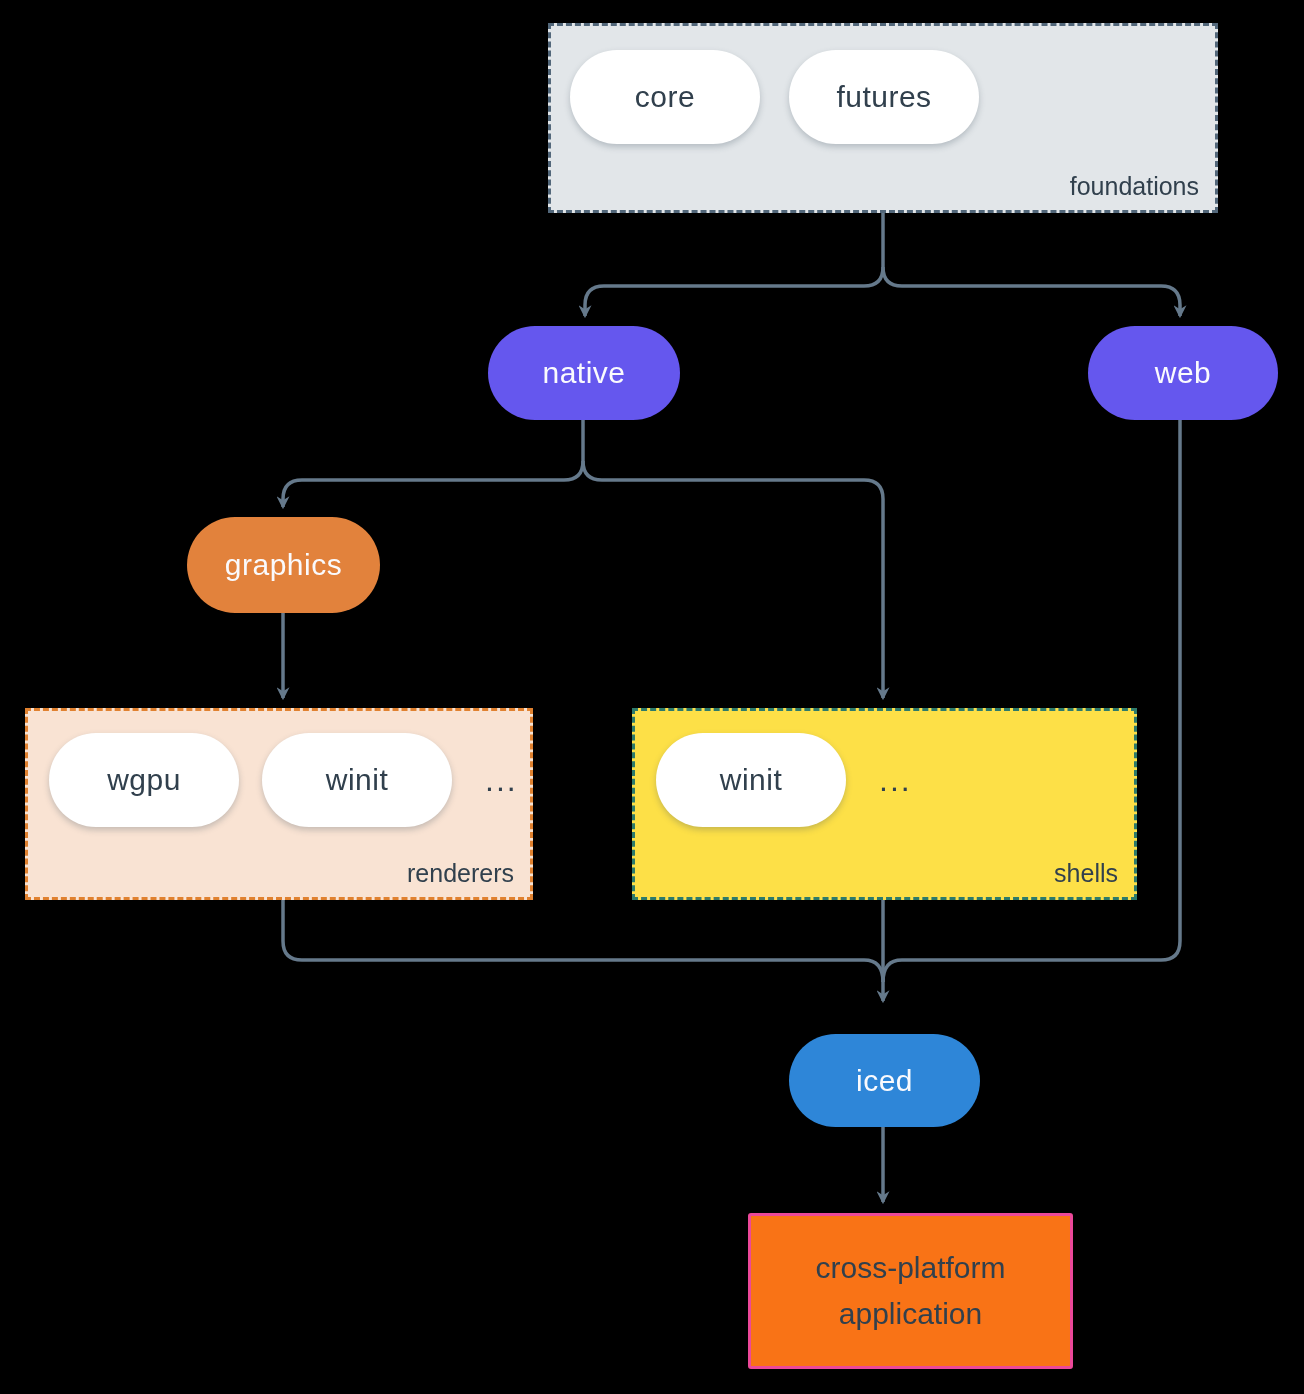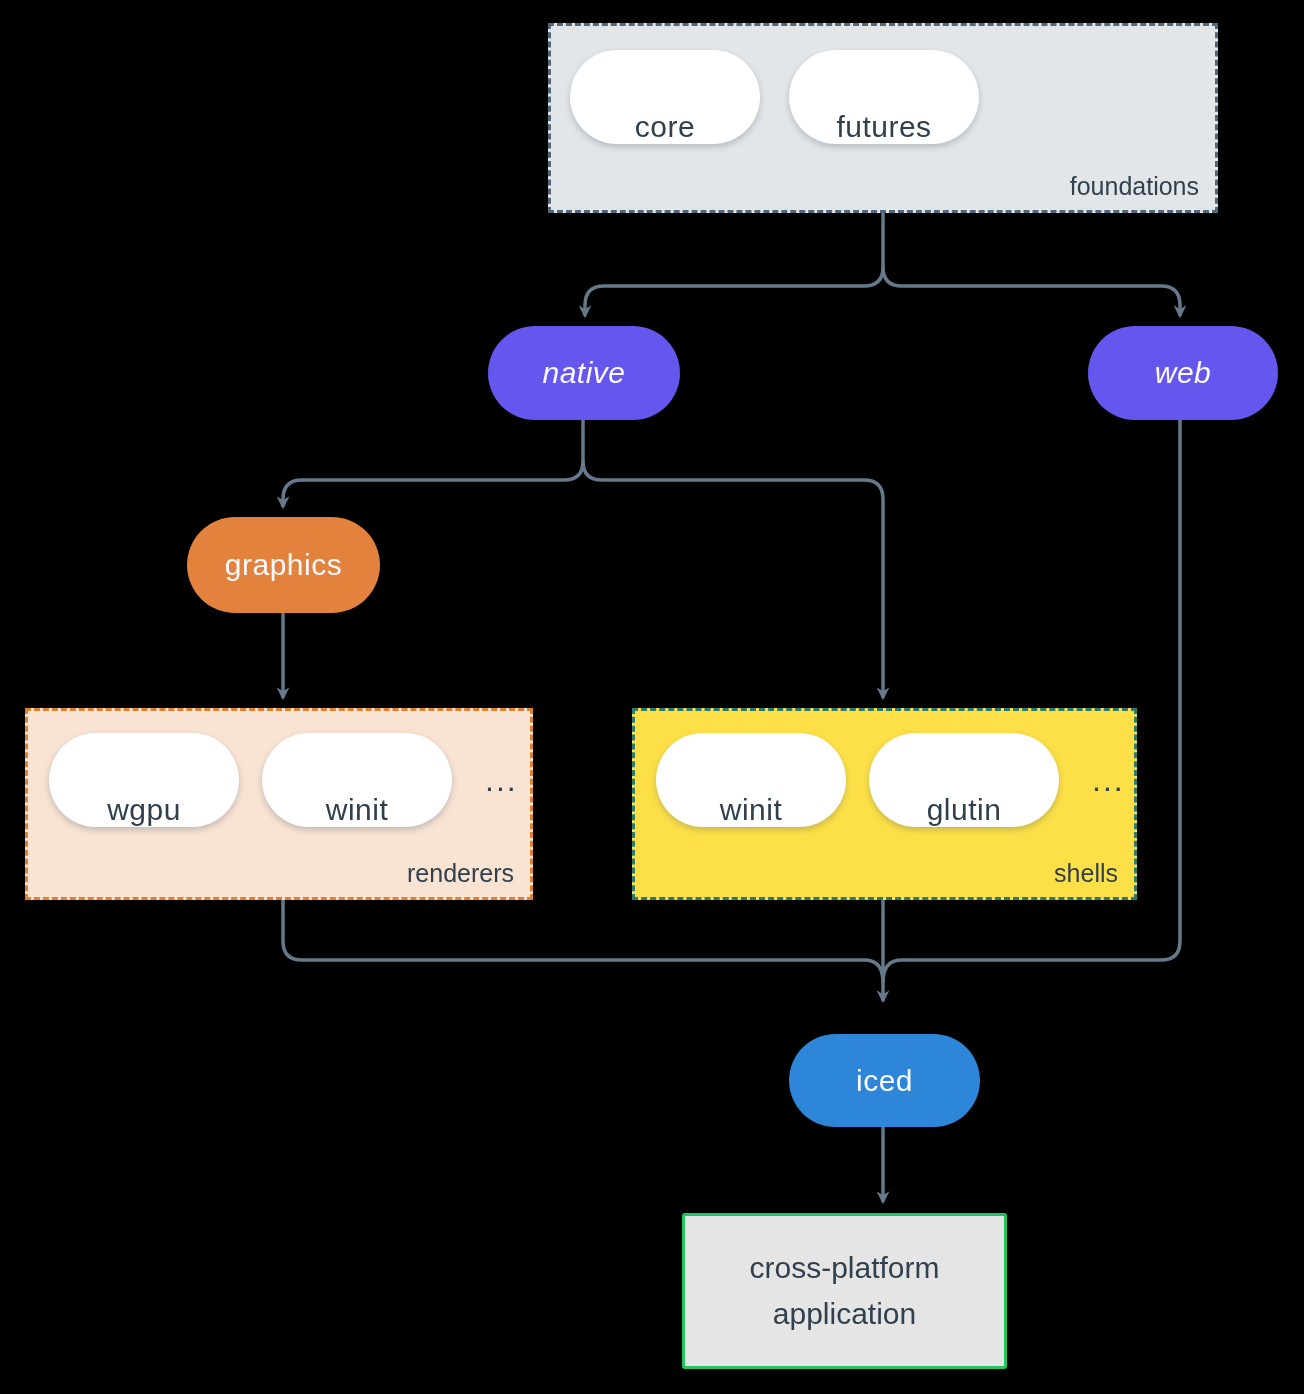--- a/index.html
+++ b/index.html
@@ -39,23 +39,22 @@
     font-size: 30px;
     letter-spacing: 0.5px;
   }
   .pill.colored {
     color: #fafafd;
   }
   .pill.white {
     background: #ffffff;
     color: #31404d;
     box-shadow: 0 3px 6px rgba(60, 80, 95, 0.28);
-    align-items: flex-end;
-  }
-  .node-native, .node-web { background: #6557ee; font-style: italic; }
+  }
+  .node-native, .node-web { background: #6557ee; }
   .node-graphics { background: #e2823c; }
   .node-iced { background: #2e86d8; margin-top: 23px; }
 
   .group {
     border: 3px dashed;
   }
   .group-foundations {
     left: 548px; top: 23px; width: 670px; height: 190px;
     background: #e2e6e9;
     border-color: #52677a;
@@ -92,23 +91,23 @@
     letter-spacing: 2px;
     padding-left: 10px;
   }
 
   .node-native   { left: 488px;  top: 326px;  width: 192px; height: 94px; }
   .node-web      { left: 1088px; top: 326px;  width: 190px; height: 94px; }
   .node-graphics { left: 187px;  top: 517px;  width: 193px; height: 96px; }
   .node-iced     { left: 789px;  top: 1011px; width: 191px; height: 93px; }
 
   .node-application {
-    left: 682px; top: 1213px; width: 325px; height: 156px;
-    background: #e5e5e5;
-    border: 3px solid #22c55e;
+    left: 748px; top: 1213px; width: 325px; height: 156px;
+    background: #f97316;
+    border: 3px solid #ec4899;
     border-radius: 3px;
     display: flex;
     align-items: center;
     justify-content: center;
     text-align: center;
     color: #31404d;
     font-size: 30px;
     line-height: 46px;
     padding: 0 28px;
   }
@@ -176,23 +175,20 @@
       <span class="ellipsis">...</span>
     </div>
     <div class="group-label">renderers</div>
   </section>
 
   <section class="group group-shells">
     <div class="pill-row">
       <div class="pill white">
         <span>winit</span>
       </div>
-      <div class="pill white">
-        <span>glutin</span>
-      </div>
       <span class="ellipsis">...</span>
     </div>
     <div class="group-label">shells</div>
   </section>
 
   <div class="node pill colored node-iced">
     <span>iced</span>
   </div>
 
   <div class="node node-application">

